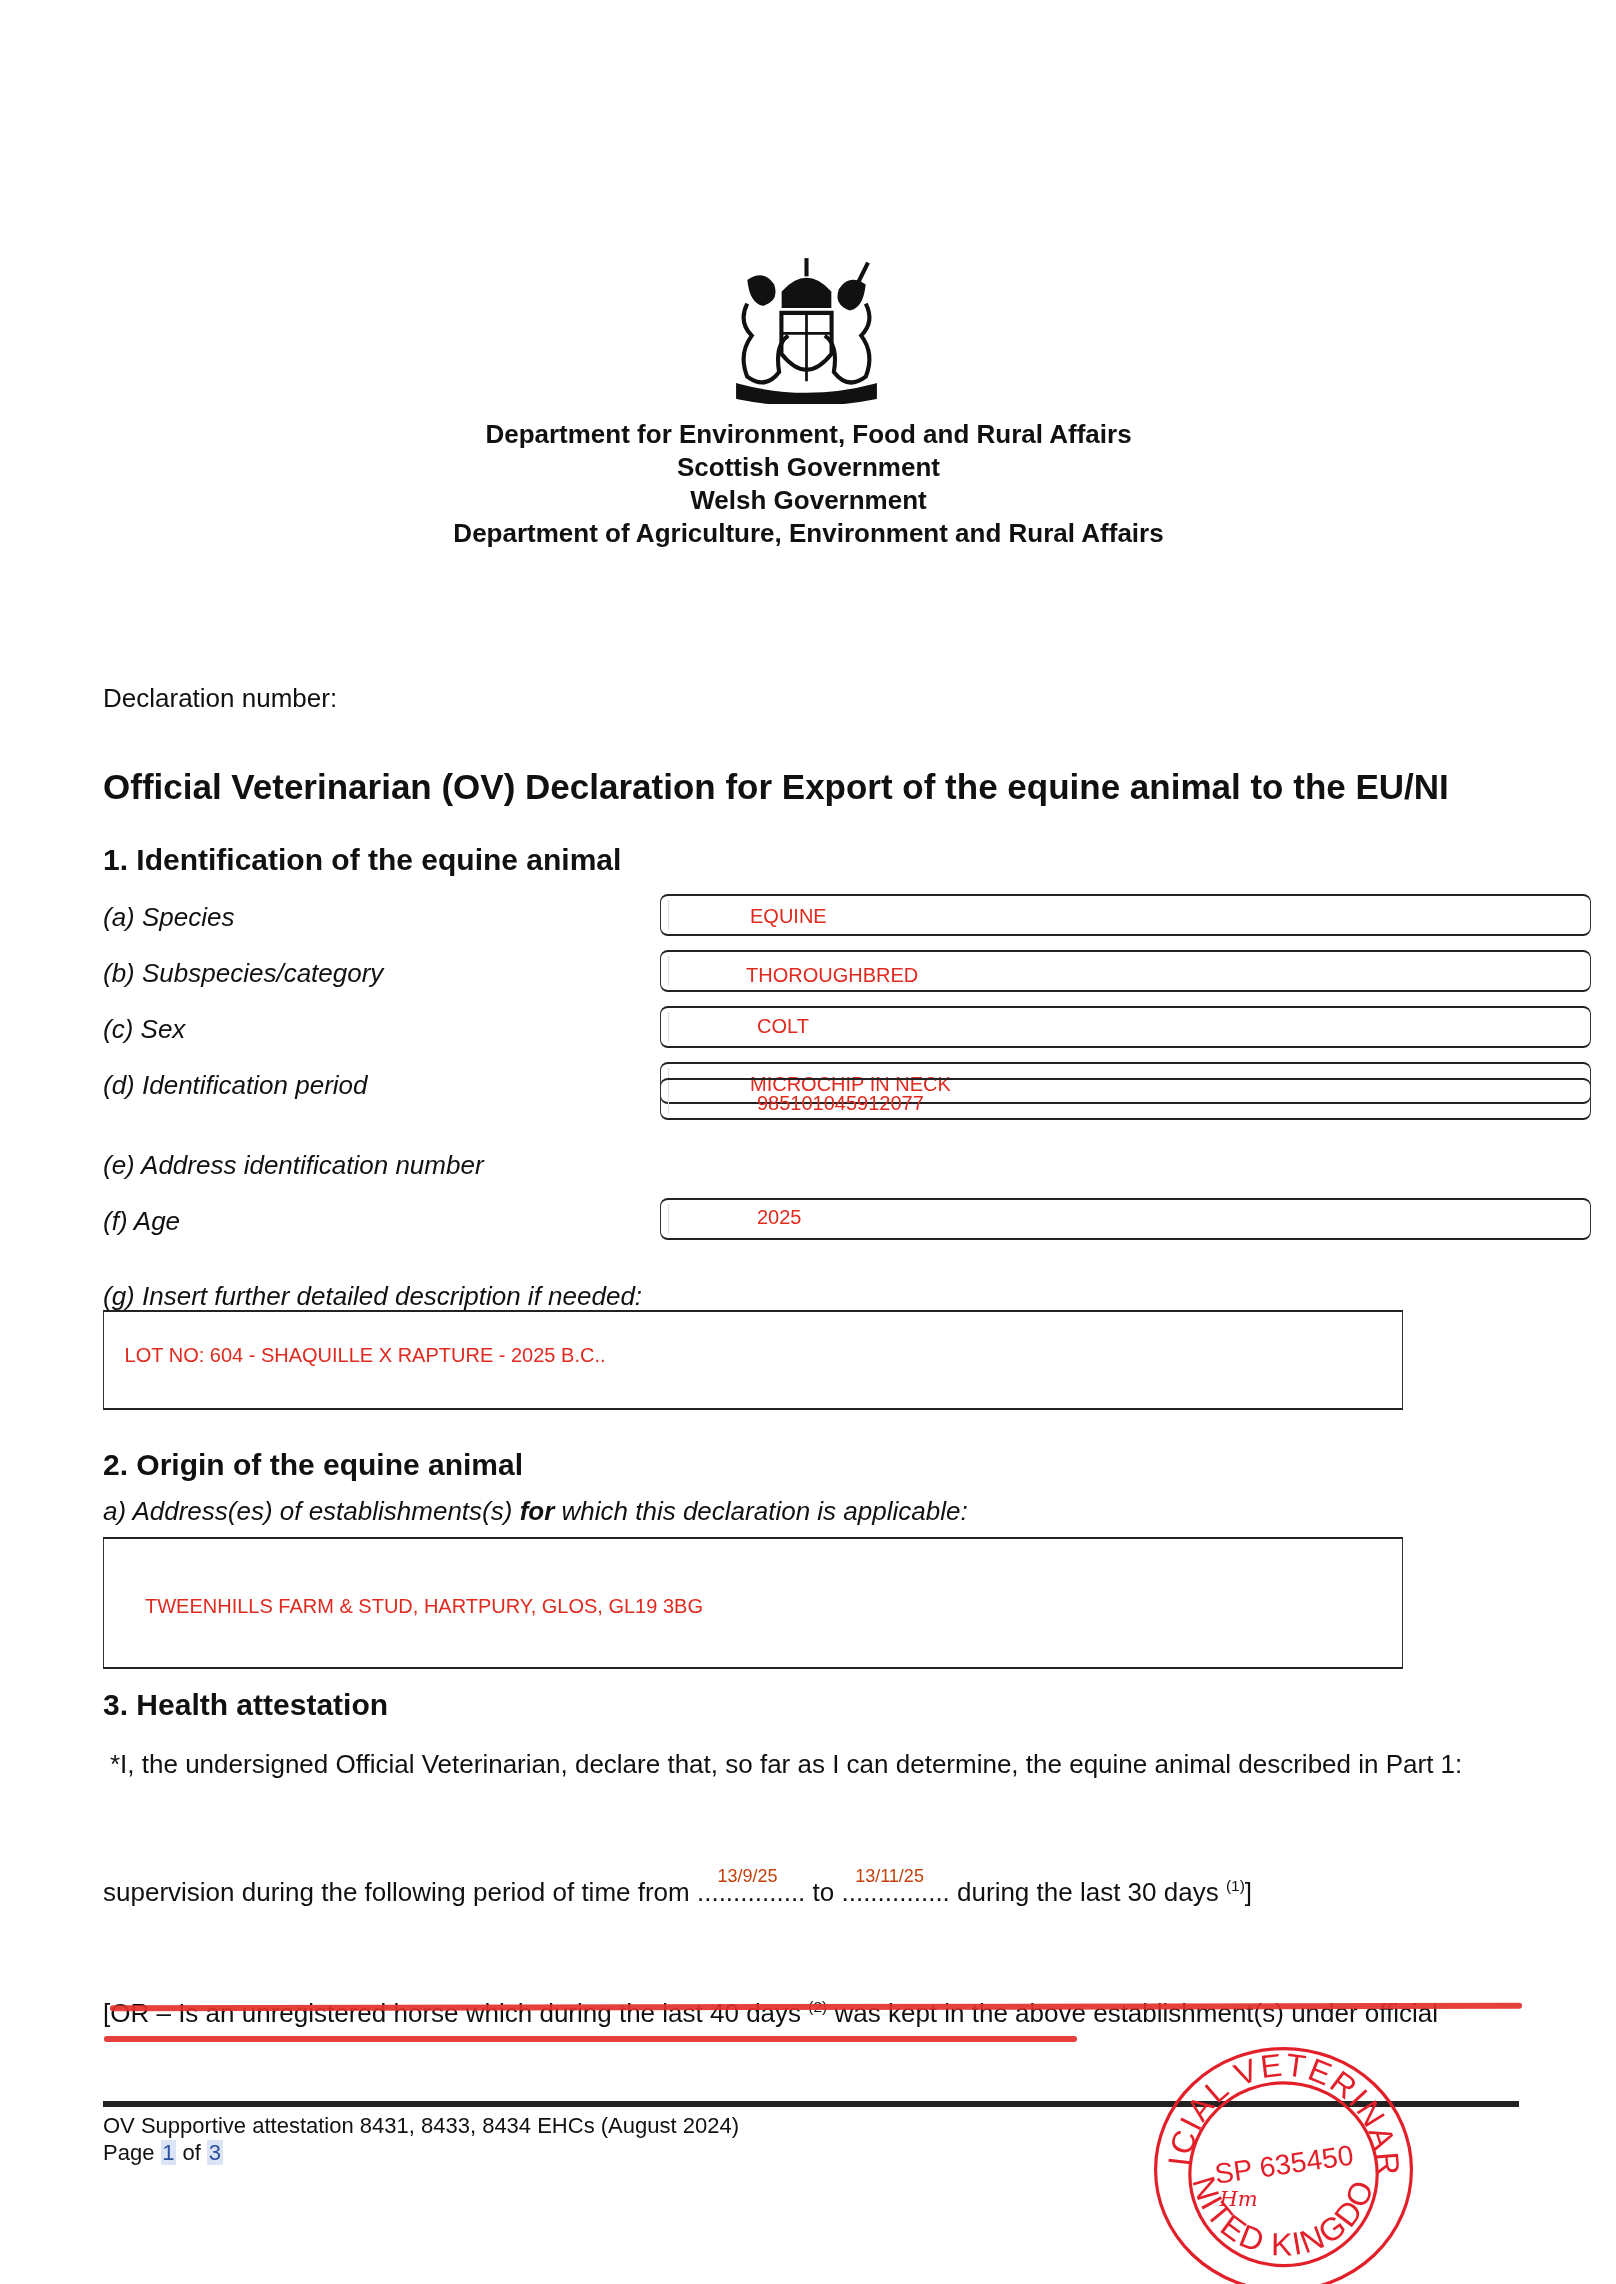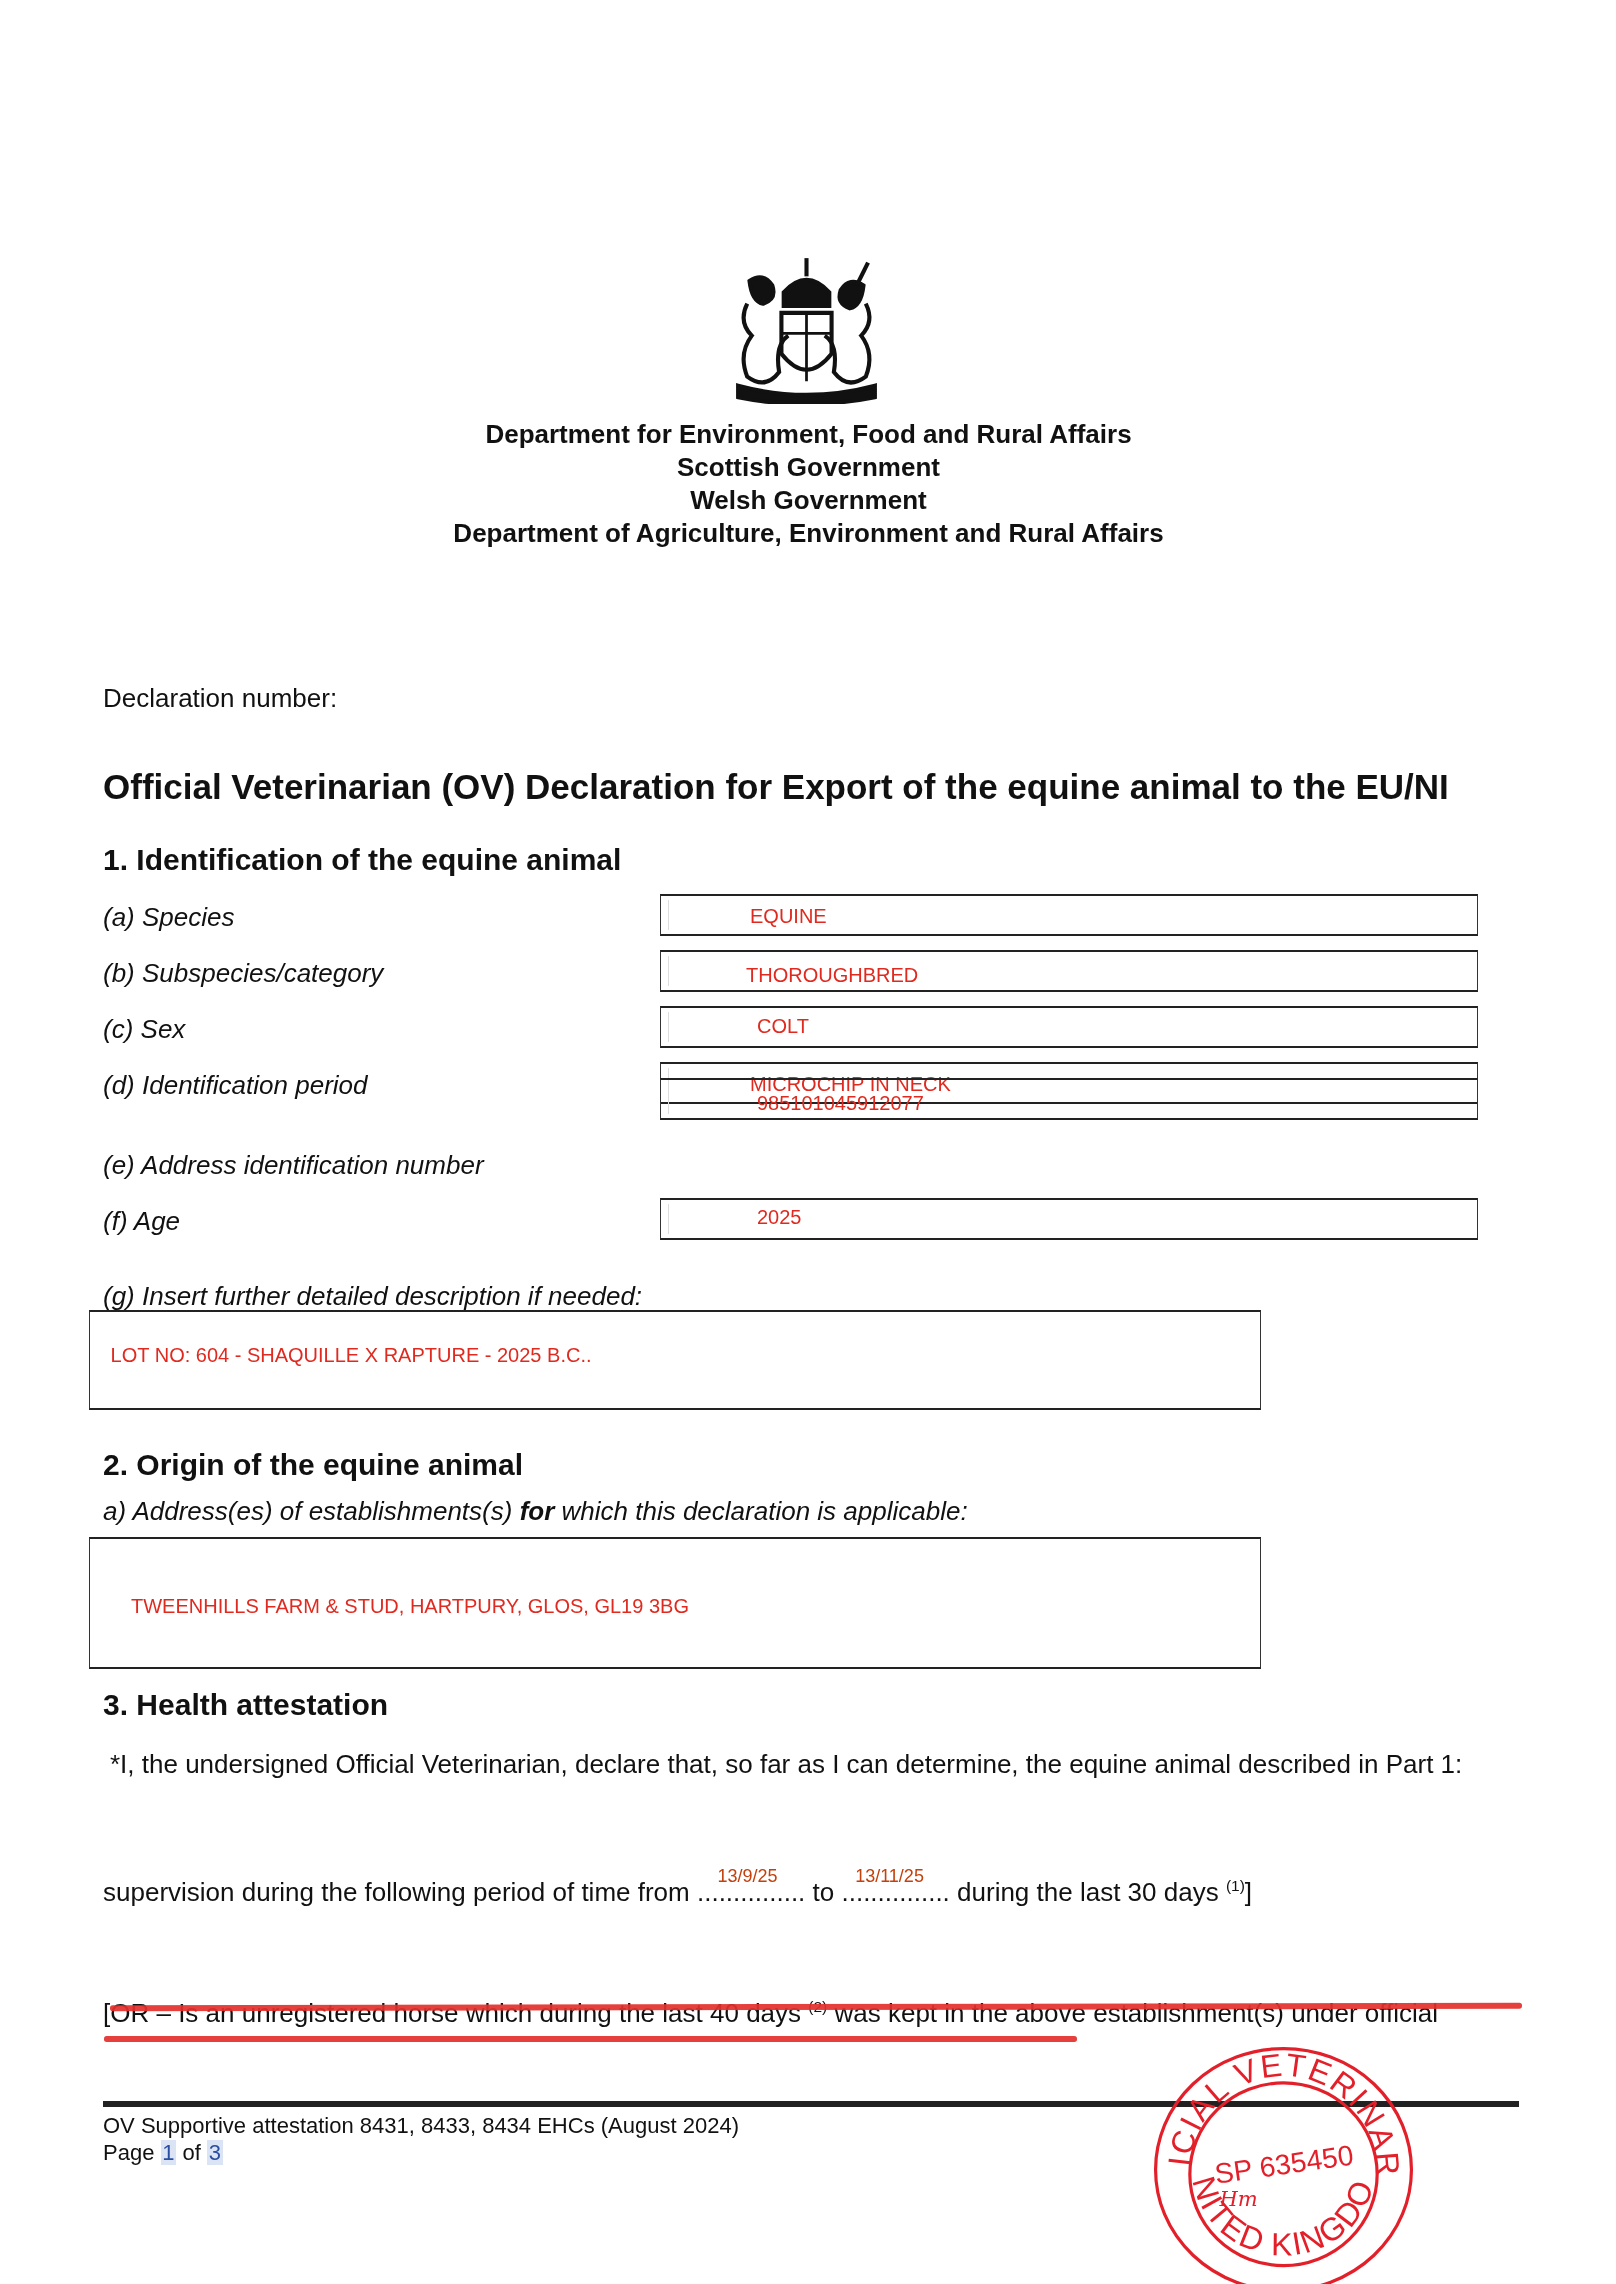--- a/index.html
+++ b/index.html
@@ -5,26 +5,26 @@
     html, body { margin: 0; padding: 0; background: #ffffff; }
     body { width: 1617px; height: 2284px; position: relative; overflow: hidden;
            font-family: "Liberation Sans", sans-serif; color: #111; }
     .abs { position: absolute; }
     .crest { left: 706px; top: 249px; width: 201px; height: 155px; }
     .org { left: 0; width: 1617px; text-align: center; font-weight: bold; font-size: 26px; line-height: 33px; }
     .decl-num { left: 103px; top: 683px; font-size: 26px; }
     .title { left: 103px; top: 767px; font-size: 35px; font-weight: bold; white-space: nowrap; }
     .section-h { left: 103px; font-size: 30px; font-weight: bold; }
     .label { left: 103px; font-size: 26px; font-style: italic; }
-    .field { left: 660px; width: 818px; height: 42px; border-top: 2.7px solid #222; border-bottom: 2.7px solid #222;
-             border-left: 1.4px solid #333; border-right: 1.4px solid #333; box-sizing: border-box; }
+    .field { left: 660px; width: 931px; height: 42px; border-top: 2.7px solid #222; border-bottom: 2.7px solid #222;
+             border-left: 1.4px solid #333; border-right: 1.4px solid #333; box-sizing: border-box; border-radius: 8px; }
     .field .inner-line { position: absolute; left: 7.3px; top: 3.7px; bottom: 3.7px; width: 0.9px; background: #ddd; }
     .val { color: #e02a1f; font-size: 20px; position: absolute; white-space: nowrap; }
     .field .val { left: 89px; top: 9px; }
-    .box { left: 89px; width: 1172px; border-top: 2.3px solid #222; border-bottom: 2.3px solid #222;
+    .box { left: 103px; width: 1300px; border-top: 2.3px solid #222; border-bottom: 2.3px solid #222;
            border-left: 1.4px solid #333; border-right: 1.4px solid #333; box-sizing: border-box; }
     .para { left: 103px; width: 1416px; font-size: 26px; line-height: 35px; text-align: justify; }
     .sup { font-size: 15.5px; vertical-align: super; }
     .redline { position: absolute; height: 6.4px; background: #e3302a; border-radius: 2.7px; opacity: 0.92; }
     .hw { color: #c2410c; font-size: 18px; position: absolute; }
     .footer-rule { left: 103px; top: 2101px; width: 1416px; height: 5.5px; background: #222; }
     .footer { left: 103px; font-size: 22px; }
     .pg-hl { background: #dbe4f5; color: #2a4fa0; padding: 0 1.8px; }
     .stamp { left: 1151px; top: 2037px; width: 265px; height: 247px; }
   </style>

